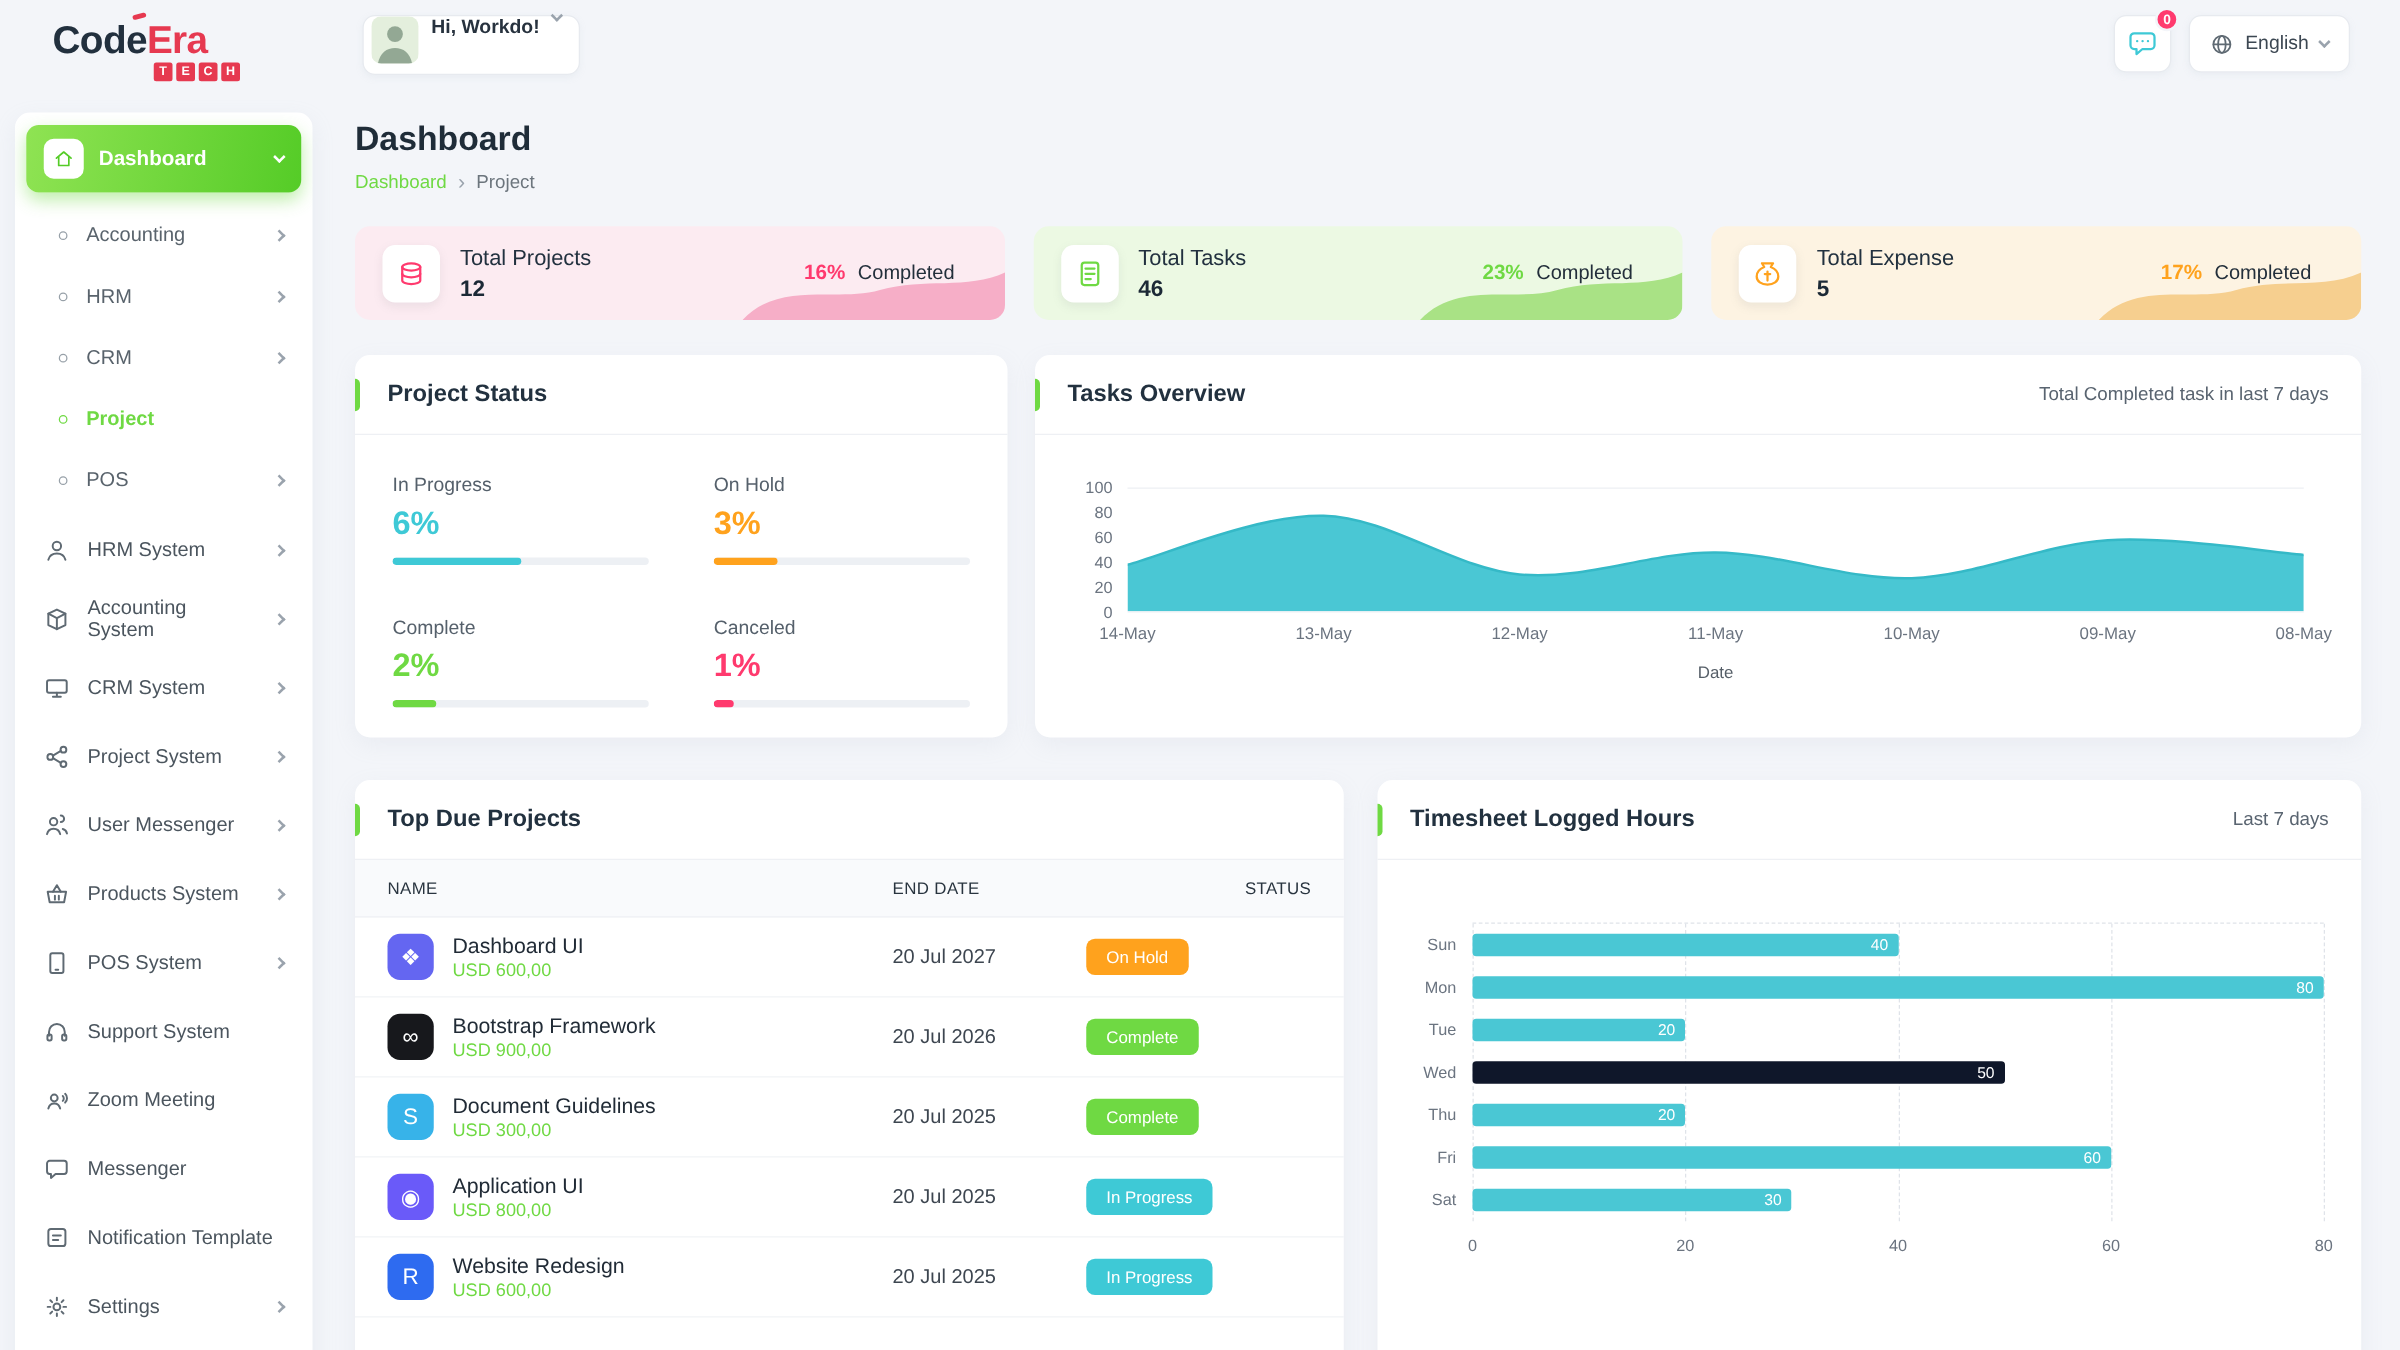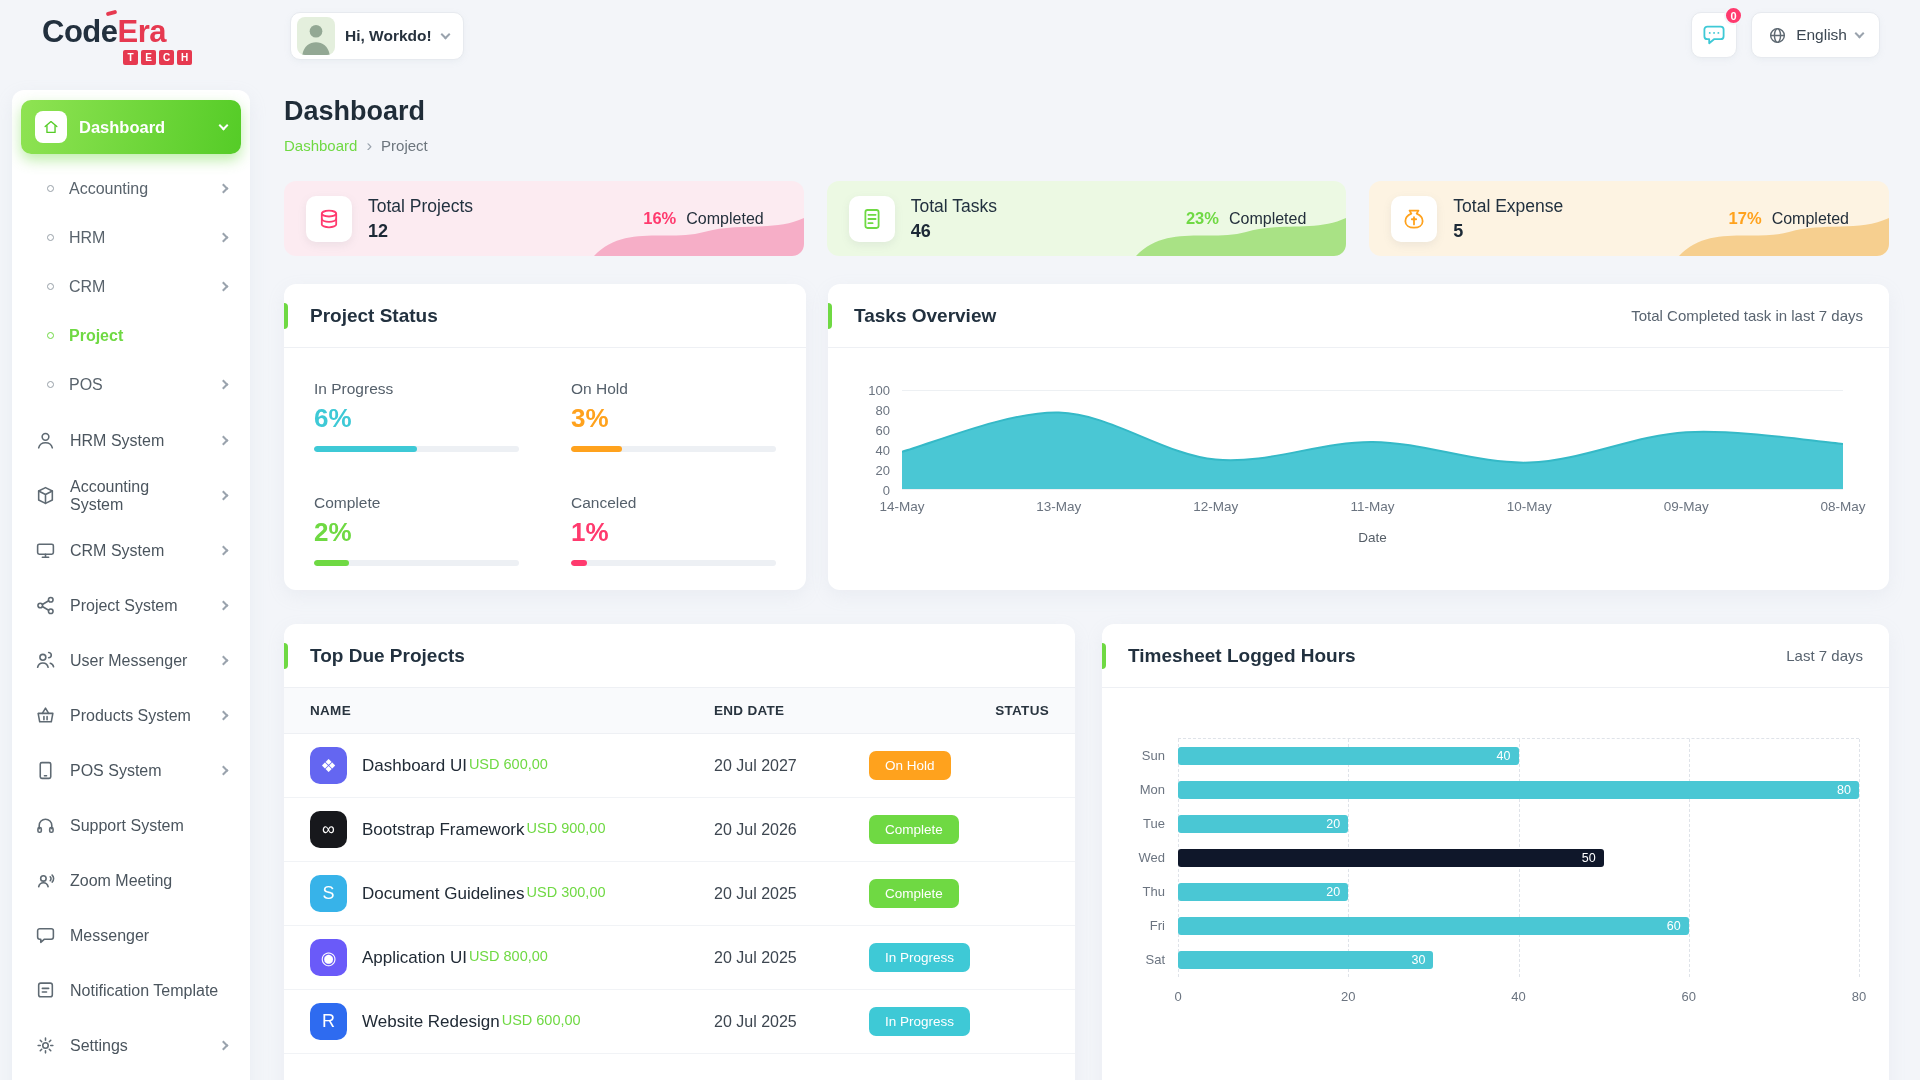--- a/index.html
+++ b/index.html
@@ -16,21 +16,21 @@
   
   .logo{position:absolute;left:42px;top:16px;width:150px}
   .logo-main{font-size:31px;font-weight:800;letter-spacing:-0.5px;position:relative;line-height:1}
   .lg-code{color:#22303e}
   .lg-era{color:#e63950}
   .logo-accent{position:absolute;left:64px;top:-5px;width:11px;height:4px;background:#e63950;border-radius:2px;transform:rotate(-14deg)}
   .logo-tech{display:flex;justify-content:flex-end;gap:3px;margin-top:3px}
   .logo-tech span{width:15px;height:15px;background:#e63950;color:#fff;font-size:10px;font-weight:700;display:flex;align-items:center;justify-content:center;border-radius:2px}
 
   
-  .user-pill{position:absolute;left:290px;top:12px;height:48px;background:#fff;border:1px solid #e7eaef;border-radius:10px;display:flex;align-items:center;gap:10px;padding:0 14px 0 6px;box-shadow:0 2px 6px rgba(160,175,190,.10)}
+  .user-pill{position:absolute;left:290px;top:12px;height:48px;background:#fff;border:1px solid #e7eaef;border-radius:10px;display:flex;gap:10px;padding:0 14px 0 6px;box-shadow:0 2px 6px rgba(160,175,190,.10)}
   .avatar{width:38px;height:38px;border-radius:8px;overflow:hidden;display:block}
   .greeting{font-size:15.5px;font-weight:700;color:#27323e}
   .chev{display:inline-block;width:7px;height:7px;border-right:2px solid #9aa3ad;border-bottom:2px solid #9aa3ad;transform:rotate(-45deg);flex:none}
   .chev.down{transform:rotate(45deg);margin-top:-4px}
   .chev.white{border-color:#fff}
 
   .top-right{position:absolute;right:40px;top:12px;display:flex;gap:14px;align-items:center}
   .icon-btn{position:relative;width:46px;height:46px;background:#fff;border:1px solid #e7eaef;border-radius:10px;display:flex;align-items:center;justify-content:center;box-shadow:0 2px 6px rgba(160,175,190,.10)}
   .n-badge{position:absolute;top:-7px;right:-7px;min-width:19px;height:19px;background:#ff3a6e;color:#fff;font-size:11px;font-weight:700;border-radius:50%;display:flex;align-items:center;justify-content:center;border:2px solid #f3f5f9}
   .lang-btn{height:46px;background:#fff;border:1px solid #e7eaef;border-radius:10px;display:flex;align-items:center;gap:9px;padding:0 16px;font-size:15.5px;color:#3c4752;box-shadow:0 2px 6px rgba(160,175,190,.10)}
@@ -101,27 +101,27 @@
   .ta-xaxis{position:absolute;top:100%;left:0;right:0;height:28px}
   .ta-xaxis span{position:absolute;top:10px;transform:translateX(-50%);font-size:13.5px;color:#6b7480;white-space:nowrap}
   .ta-xtitle{text-align:center;padding-left:46px;margin-top:40px;font-size:13.5px;font-weight:400;color:#555e67}
 
   
   .bottom-row{margin-top:34px;display:flex;gap:27px;align-items:flex-start}
   .table-card{width:791px;height:500px}
   .timesheet-card{flex:1;height:500px}
 
   
-  .tbl-head{display:grid;grid-template-columns:430px 155px 1fr;height:46px;align-items:center;background:#f9fafc;border-bottom:1px solid #eef0f4;font-size:13.5px;font-weight:700;color:#29343f;letter-spacing:.3px}
+  .tbl-head{display:grid;grid-template-columns:430px 155px 1fr;height:46px;align-items:center;background:#f9fafc;border-bottom:1px solid #eef0f4;font-size:13.5px;font-weight:400;color:#29343f;letter-spacing:.3px}
   .th-name{padding-left:26px}
   .th-status{text-align:right;padding-right:26px}
   .tbl-row{display:grid;grid-template-columns:430px 155px 1fr;height:64px;align-items:center;border-bottom:1px solid #f1f3f6}
   .td-name{display:flex;align-items:center;gap:15px;padding-left:26px}
   .app-ic{width:37px;height:37px;border-radius:10px;color:#fff;font-size:18px;display:flex;align-items:center;justify-content:center;flex:none}
-  .nm{display:flex;flex-direction:row;gap:2px}
+  .nm{display:flex;flex-direction:column;gap:2px}
   .nm-title{font-size:17px;color:#212b36;font-weight:500}
   .nm-amt{font-size:14.5px;color:#6fd943}
   .td-date{font-size:16px;color:#3d4650}
   .badge-st{display:inline-block;padding:7px 16px;border-radius:7px;color:#fff;font-size:13.5px;font-weight:500}
 
   
   .ts-body{padding:50px 30px 0 26px}
   .ts-chart{display:flex}
   .ts-cats{width:50px;display:flex;flex-direction:column}
   .ts-cats span{height:34px;display:flex;align-items:center;justify-content:flex-end;padding-right:13px;font-size:13px;color:#6b7480}

